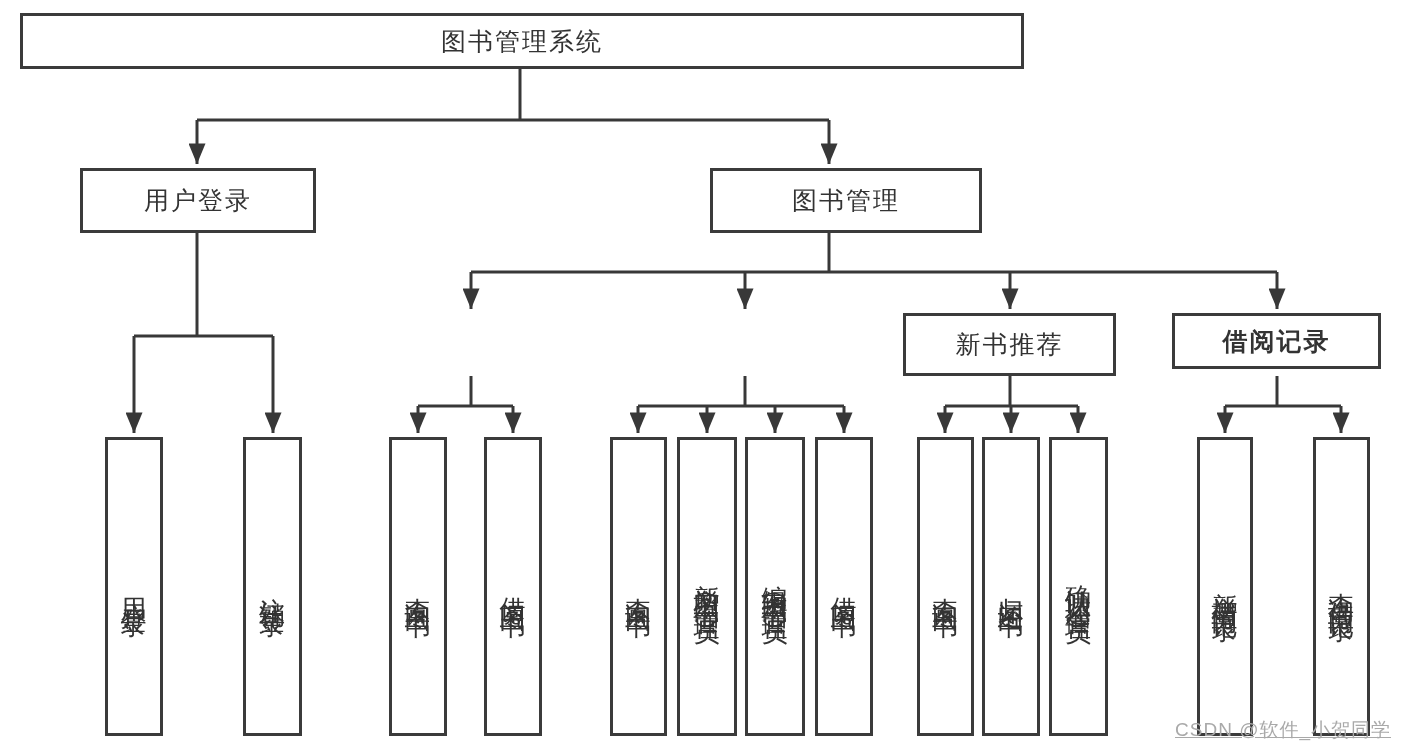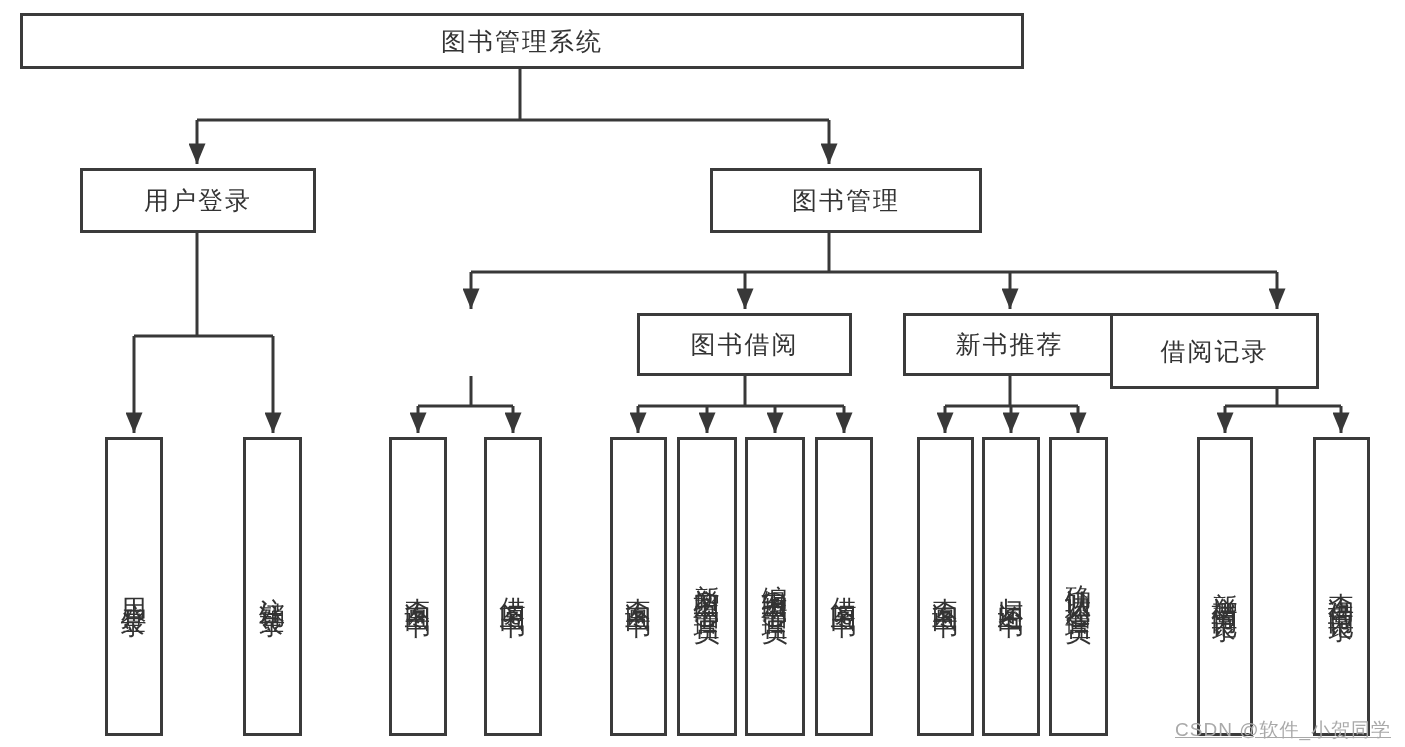--- a/index.html
+++ b/index.html
@@ -71,23 +71,22 @@
     <line x1="1225" y1="406" x2="1341" y2="406"></line>
     <line x1="1225" y1="406" x2="1225" y2="433" marker-end="url(#arrow)"></line>
     <line x1="1341" y1="406" x2="1341" y2="433" marker-end="url(#arrow)"></line>
   </svg>
 
   <div class="box hnode" style="left:20px;top:13px;width:1004px;height:56px;">图书管理系统</div>
 
   <div class="box hnode" style="left:80px;top:168px;width:236px;height:65px;">用户登录</div>
   <div class="box hnode" style="left:710px;top:168px;width:272px;height:65px;">图书管理</div>
 
-  <div class="box hnode" style="left:637px;top:313px;width:215px;height:63px;">图书借阅</div>
   <div class="box hnode" style="left:903px;top:313px;width:213px;height:63px;">新书推荐</div>
-  <div class="box hnode" style="left:1110px;top:313px;width:209px;height:76px;">借阅记录</div>
+  <div class="box hnode" style="left:1172px;top:313px;width:209px;height:56px;font-weight:bold;">借阅记录</div>
 
   <div class="box leaf" style="left:105px;top:437px;width:58px;height:299px;">用户登录</div>
   <div class="box leaf" style="left:243px;top:437px;width:59px;height:299px;">注销登录</div>
 
   <div class="box leaf" style="left:389px;top:437px;width:58px;height:299px;">查询图书</div>
   <div class="box leaf" style="left:484px;top:437px;width:58px;height:299px;">借阅图书</div>
 
   <div class="box leaf" style="left:610px;top:437px;width:57px;height:299px;">查询图书</div>
   <div class="box leaf" style="left:677px;top:437px;width:60px;height:299px;">新增图书（管理员）</div>
   <div class="box leaf" style="left:745px;top:437px;width:60px;height:299px;">编辑图书（管理员）</div>

